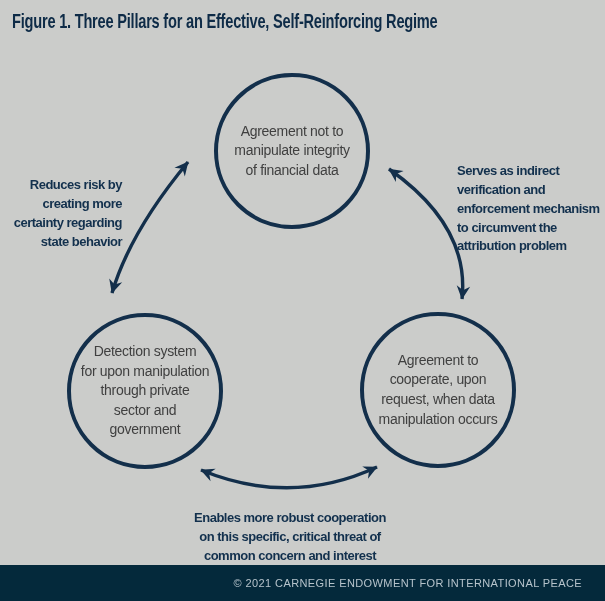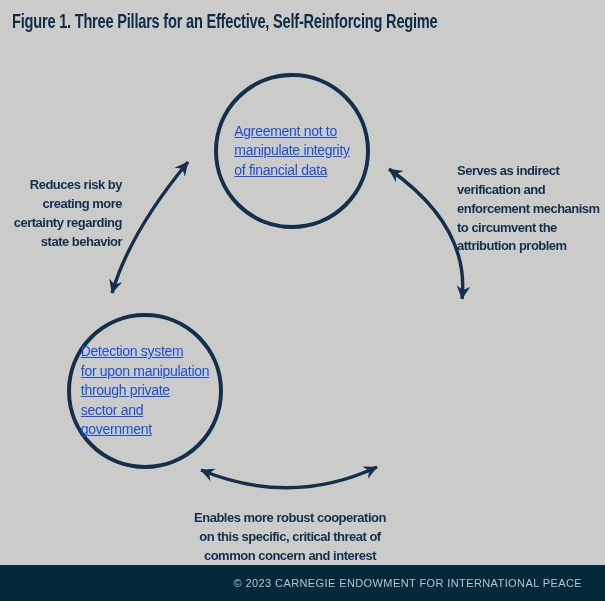--- a/index.html
+++ b/index.html
@@ -37,27 +37,27 @@
     border-radius: 50%;
     display: flex;
     align-items: center;
     justify-content: center;
     background: transparent;
   }
   .circle-top { left: 214px; top: 73px; }
   .circle-bl  { left: 67px;  top: 313px; }
   .circle-br  { left: 360px; top: 312px; }
   .circle-text {
+    text-align: center;
     white-space: pre-line;
     font-size: 14px;
     line-height: 1.4;
     letter-spacing: -0.3px;
-    color: #1d4ed8;
+    color: #404040;
     padding: 0 6px;
-    text-decoration: underline;
   }
   .ann {
     position: absolute;
     font-size: 13px;
     font-weight: bold;
     line-height: 1.45;
     letter-spacing: -0.5px;
     color: #12304d;
     white-space: pre-line;
   }
@@ -109,31 +109,37 @@
   </div>
 
   <div class="circle circle-bl">
     <div class="circle-text">Detection system
 for upon manipulation
 through private
 sector and
 government</div>
   </div>
 
+  <div class="circle circle-br">
+    <div class="circle-text">Agreement to
+cooperate, upon
+request, when data
+manipulation occurs</div>
+  </div>
 
   <div class="ann ann-right">Serves as indirect
 verification and
 enforcement mechanism
 to circumvent the
 attribution problem</div>
   <div class="ann ann-left">Reduces risk by
 creating more
 certainty regarding
 state behavior</div>
   <div class="ann ann-bottom">Enables more robust cooperation
 on this specific, critical threat of
 common concern and interest</div>
 
   <div class="footer-bar">
-    <span class="footer-credit">© 2023 CARNEGIE ENDOWMENT FOR INTERNATIONAL PEACE</span>
+    <span class="footer-credit">© 2021 CARNEGIE ENDOWMENT FOR INTERNATIONAL PEACE</span>
   </div>
 
 </div>
 
 </body></html>

